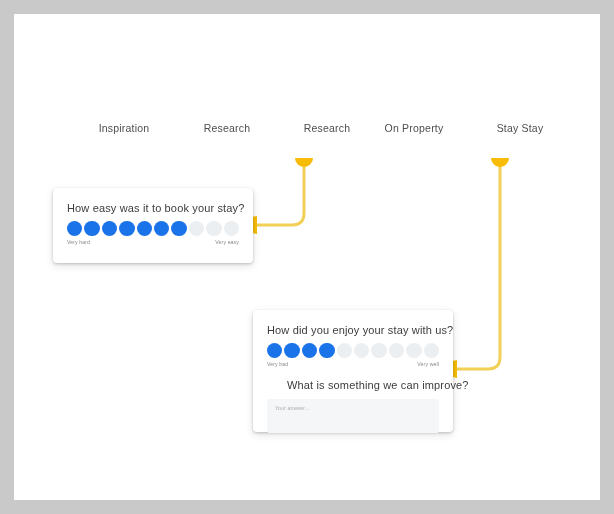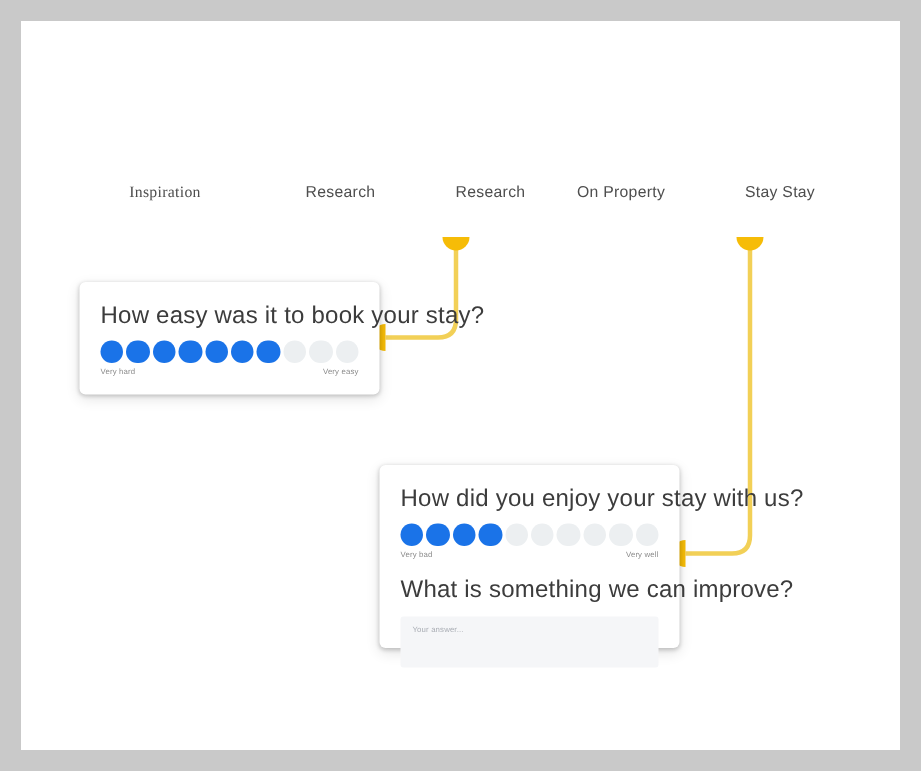--- a/index.html
+++ b/index.html
@@ -45,21 +45,21 @@
 
   
   .card {
     position: absolute;
     background: #ffffff;
     border-radius: 4px;
     box-shadow: 0 1px 3px rgba(0,0,0,0.20), 0 3px 9px rgba(0,0,0,0.11);
     box-sizing: border-box;
   }
   .q-title {
-    font-size: 16px;
+    font-size: 11px;
     color: #3c3c3c;
     text-align: center;
     letter-spacing: 0.15px;
     white-space: nowrap;
   }
   .scale-row {
     display: flex;
     justify-content: space-between;
     align-items: center;
   }
@@ -118,21 +118,21 @@
         <path class="conn-path" d="M 290 148 L 290 199 Q 290 211 278 211 L 243 211" stroke="#f2d057"></path>
         <path d="M 281 144 A 9 9 0 0 0 299 144 Z" class="cap" fill="#f6bc07"></path>
         <path d="M 243 202 A 9 9 0 0 0 243 220 Z" class="cap" fill="#f6bc07"></path>
         <path class="conn-path" d="M 486 148 L 486 343 Q 486 355 474 355 L 443 355" stroke="#f2d057"></path>
         <path d="M 477 144 A 9 9 0 0 0 495 144 Z" class="cap" fill="#f6bc07"></path>
         <path d="M 443 346 A 9 9 0 0 0 443 364 Z" class="cap" fill="#f6bc07"></path>
       </g>
   </svg>
 
   <div id="chevron-group">
-      <div class="chevron" style="left: 36px; top: 90px; width: 110px; z-index: 10; font-family: Liberation Serif, serif;">
+      <div class="chevron" style="left: 50px; top: 90px; width: 110px; z-index: 10;">
         <span class="chevron-label">Inspiration</span>
       </div>
       <div class="chevron" style="left: 153px; top: 90px; width: 110px; z-index: 9;">
         <span class="chevron-label">Research</span>
       </div>
       <div class="chevron" style="left: 253px; top: 90px; width: 110px; z-index: 8;">
         <span class="chevron-label">Research</span>
       </div>
       <div class="chevron" style="left: 340px; top: 90px; width: 110px; z-index: 7;">
         <span class="chevron-label">On Property</span>
@@ -173,20 +173,20 @@
           <div class="dot" style="width: 15.4px; height: 15.4px;"></div>
           <div class="dot" style="width: 15.4px; height: 15.4px;"></div>
           <div class="dot" style="width: 15.4px; height: 15.4px;"></div>
           <div class="dot" style="width: 15.4px; height: 15.4px;"></div>
           <div class="dot" style="width: 15.4px; height: 15.4px;"></div>
         </div>
         <div class="scale-labels" style="margin-top: 3px;">
           <span>Very bad</span>
           <span>Very well</span>
         </div>
-        <div class="q-title" style="margin-top: 12px;">What is something we can improve?</div>
+        <div class="q-title" style="margin-top: 12px; margin-left: 20px;">What is something we can improve?</div>
         <div class="answer-box" style="margin-top: 8px; height: 34px;">
           <div class="answer-placeholder">Your answer...</div>
         </div>
       </div>
     </div>
 
 </div>
 
 </body></html>

